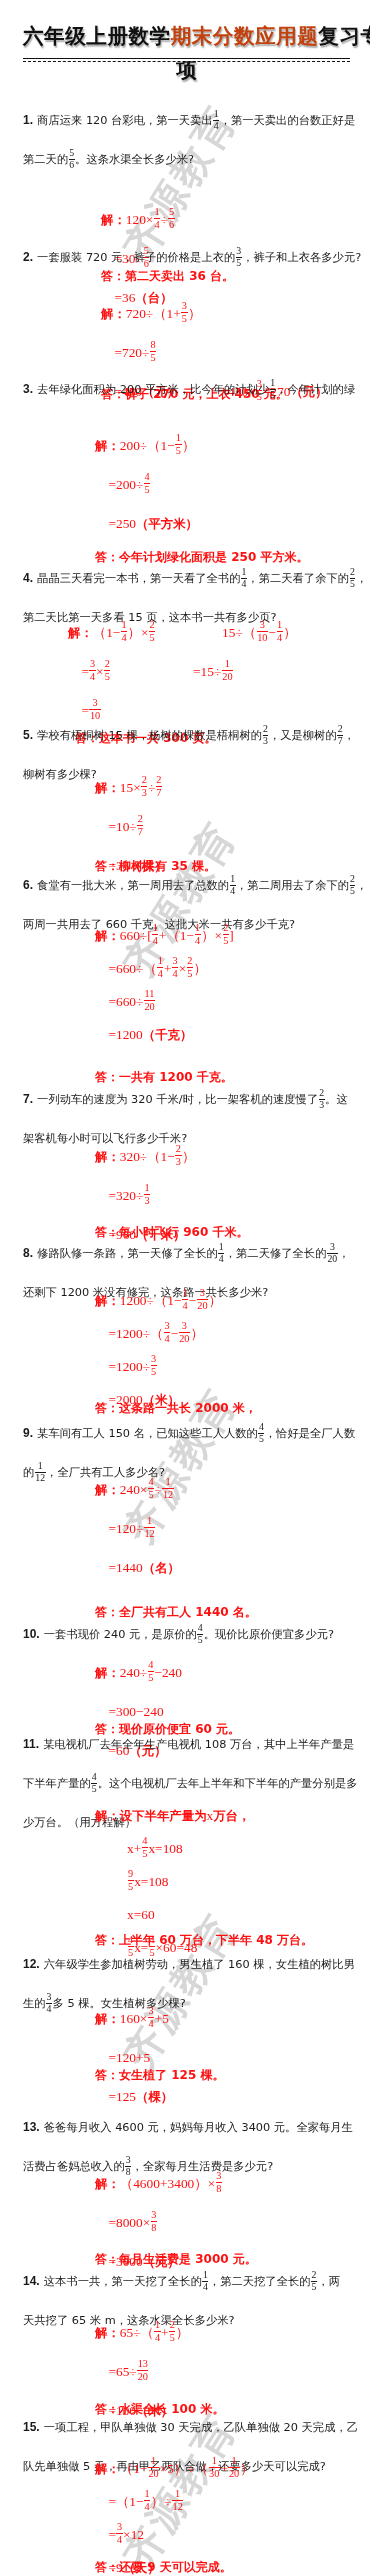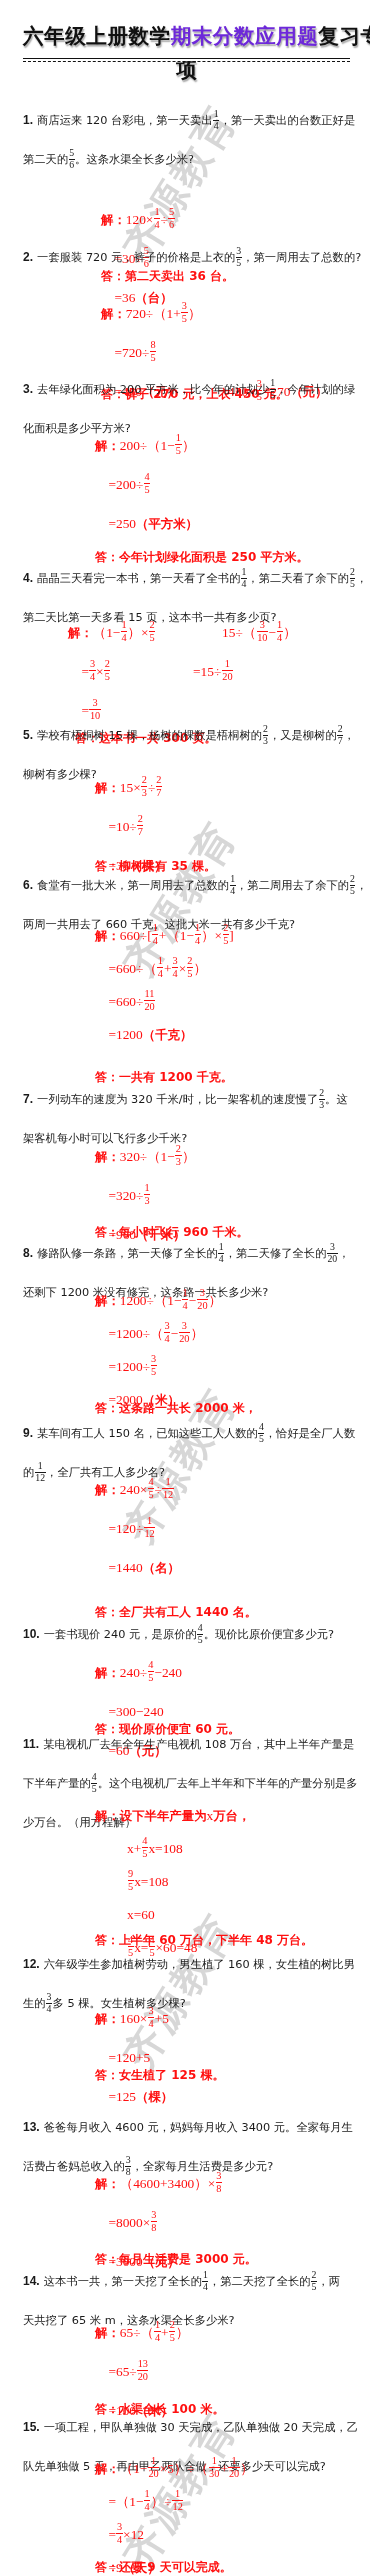--- a/index.html
+++ b/index.html
@@ -18,21 +18,21 @@
   .title-block { position: absolute; left: 23px; top: 20.6px; width: 327px; }
   .title-line1 {
     text-align: center;
     font-size: 20.6px;
     font-weight: bold;
     line-height: 31px;
     letter-spacing: 0.5px;
     text-shadow: 1px 1.5px 1.5px rgba(0,0,0,0.35);
     white-space: nowrap;
   }
-  .title-line1 .hl { color: #6d28d9; }
+  .title-line1 .hl { color: #c2410c; }
   .title-rule-solid { height: 1.5px; background: #111; margin-top: 6.2px; }
   .title-rule-dashed { border-top: 1.5px dashed #111; margin-top: 2.1px; height: 0; }
   .title-line2 {
     text-align: center;
     font-size: 20.6px;
     font-weight: bold;
     line-height: 23px;
     margin-top: -3.1px;
     text-shadow: 1px 1.5px 1.5px rgba(0,0,0,0.35);
   }
@@ -142,21 +142,21 @@
         </div>
       </div>
       <div class="sol" style="top: 265px; left: 101px;">
         <div class="sol-line ans" style="height: 23px; line-height: 23px;">答：第二天卖出 36 台。</div>
       </div>
       <div class="q" style="top: 238px;">
         <div class="q-line"><span class="q-num">2.</span><span>一套服装 720 元，裤子的价格是上衣的</span><span class="frac">
             <span class="num">3</span>
             <span class="bar"></span>
             <span class="den">5</span>
-          </span><span>，第一周用去了总数的?</span></div>
+          </span><span>，裤子和上衣各多少元?</span></div>
       </div>
       <div class="sol" style="top: 294px; left: 101px;">
         <div class="sol-line" style="padding-left: 0px;">
           <span class="zh">解：</span>
           <span>720÷（1+</span>
           <span class="frac">
             <span class="num">3</span>
             <span class="bar"></span>
             <span class="den">5</span>
           </span>
@@ -189,21 +189,20 @@
       </div>
       <div class="sol" style="top: 355px; left: 101px;">
         <div class="sol-line ans" style="height: 23px; line-height: 23px; margin-top: 28px;">答：裤子 270 元，上衣 450 元。</div>
       </div>
       <div class="q" style="top: 370px;">
         <div class="q-line"><span class="q-num">3.</span><span>去年绿化面积为 200 平方米，比今年的计划少</span><span class="frac">
             <span class="num">1</span>
             <span class="bar"></span>
             <span class="den">5</span>
           </span><span>，今年计划的绿</span></div>
-        <div class="q-line"><span>化面积是多少平方米?</span></div>
       </div>
       <div class="sol" style="top: 426px; left: 95px;">
         <div class="sol-line" style="padding-left: 0px;">
           <span class="zh">解：</span>
           <span>200÷（1−</span>
           <span class="frac">
             <span class="num">1</span>
             <span class="bar"></span>
             <span class="den">5</span>
           </span>

